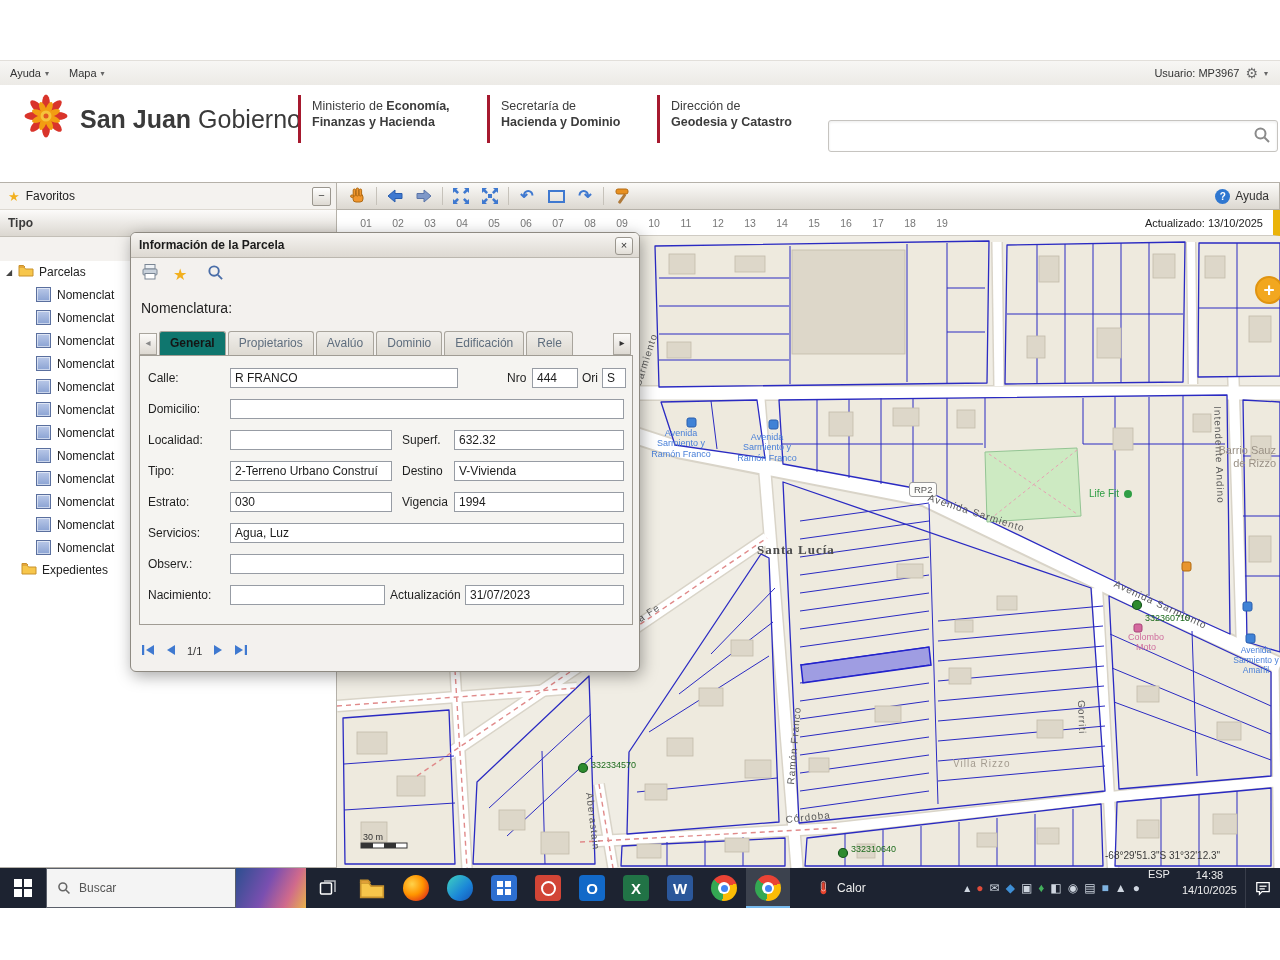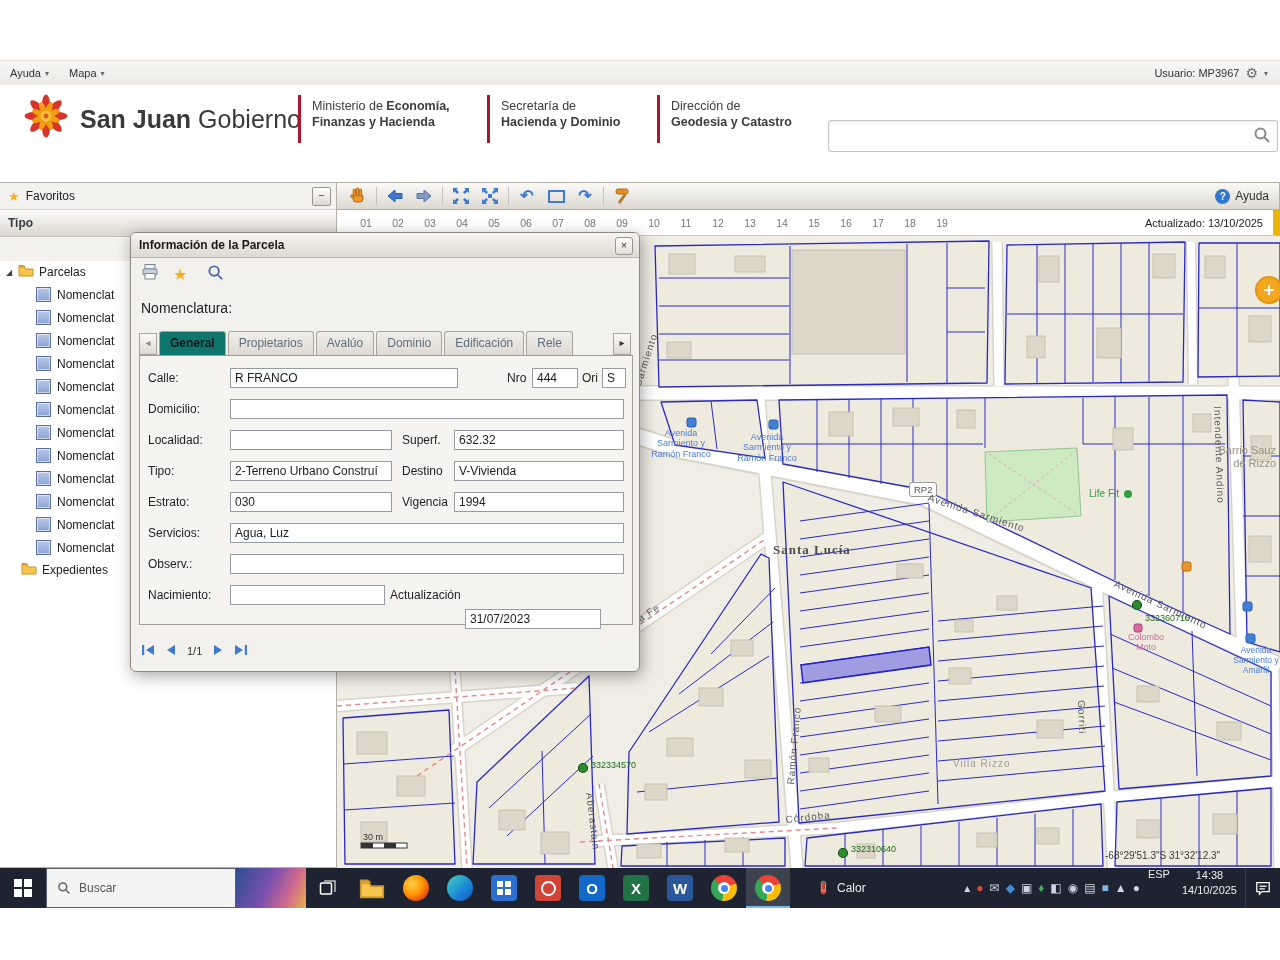--- a/index.html
+++ b/index.html
@@ -548,21 +548,21 @@
     <div class="mlabel rp2" style="left:572px;top:246px">RP2</div>
     <div class="mlabel stl rot" style="left:593px;top:256px;transform:rotate(18deg)">Avenida Sarmiento</div>
     <div class="mlabel stl rot" style="left:780px;top:342px;transform:rotate(25deg)">Avenida Sarmiento</div>
     <div class="mlabel stl rot" style="left:295px;top:148px;transform:rotate(-72deg)">Sarmiento</div>
     <div class="mlabel stl rot" style="left:886px;top:170px;transform:rotate(88deg)">Intendente Andino</div>
     <div class="mlabel stl rot" style="left:750px;top:464px;transform:rotate(88deg)">Gorriti</div>
     <div class="mlabel stl rot" style="left:448px;top:548px;transform:rotate(-85deg)">Ramón Franco</div>
     <div class="mlabel stl rot" style="left:278px;top:392px;transform:rotate(-33deg)">Santa Fe</div>
     <div class="mlabel stl rot" style="left:448px;top:578px;transform:rotate(-6deg)">Córdoba</div>
     <div class="mlabel stl rot" style="left:258px;top:556px;transform:rotate(83deg)">Aberastain</div>
-    <div class="mlabel" style="left:436px;top:306px;font-family:'Liberation Serif',serif;font-weight:bold;font-size:13px;color:#4c4c4c;letter-spacing:1px">Santa Lucía</div>
+    <div class="mlabel" style="left:420px;top:306px;font-family:'Liberation Serif',serif;font-weight:bold;font-size:13px;color:#4c4c4c;letter-spacing:1px">Santa Lucía</div>
     <div class="mlabel" style="left:845px;top:208px;width:94px;text-align:right;font-size:11px;color:#9a9186;line-height:1.2">
       <div>Barrio Sauz</div>
       <div>de Rizzo</div>
     </div>
     <div class="mlabel" style="left:752px;top:252px;color:#2f9e44;font-size:10px">Life Fit</div>
     <div class="mlabel" style="left:616px;top:522px;color:#a49c90;font-size:10px;letter-spacing:1px">Villa Rizzo</div>
     <div class="mlabel" style="left:788px;top:396px;color:#cf6f9e;font-size:9px;width:42px;white-space:normal;text-align:center;line-height:1.15">Colombo Moto</div>
     <div class="mlabel mkr" style="left:808px;top:377px">332360710</div>
     <div class="mlabel mkr" style="left:254px;top:524px">332334570</div>
     <div class="mlabel mkr" style="left:514px;top:608px">332310640</div>
@@ -639,21 +639,21 @@
 
       <span class="flbl" style="left:8px;top:170px">Servicios:</span>
       <input class="fin" style="left: 90px; top: 167px; width: 394px;" value="Agua, Luz">
 
       <span class="flbl" style="left:8px;top:201px">Observ.:</span>
       <input class="fin" style="left: 90px; top: 198px; width: 394px;" value="">
 
       <span class="flbl" style="left:8px;top:232px">Nacimiento:</span>
       <input class="fin" style="left: 90px; top: 229px; width: 155px;" value="">
       <span class="flbl" style="left:250px;top:232px">Actualización</span>
-      <input class="fin" style="left: 325px; top: 229px; width: 136px; margin-top: 24px;" value="31/07/2023">
+      <input class="fin" style="left: 325px; top: 229px; width: 159px;" value="31/07/2023">
     </div>
     <div class="pager">
       <span>
         <svg width="15" height="14" viewBox="0 0 15 14" fill="#3f79d0">
             <rect x="1" y="2" width="2.2" height="10"></rect>
             <path d="M13,2 L5,7 L13,12 Z"></path>
           </svg>
       </span>
       <span>
         <svg width="15" height="14" viewBox="0 0 15 14" fill="#3f79d0">

